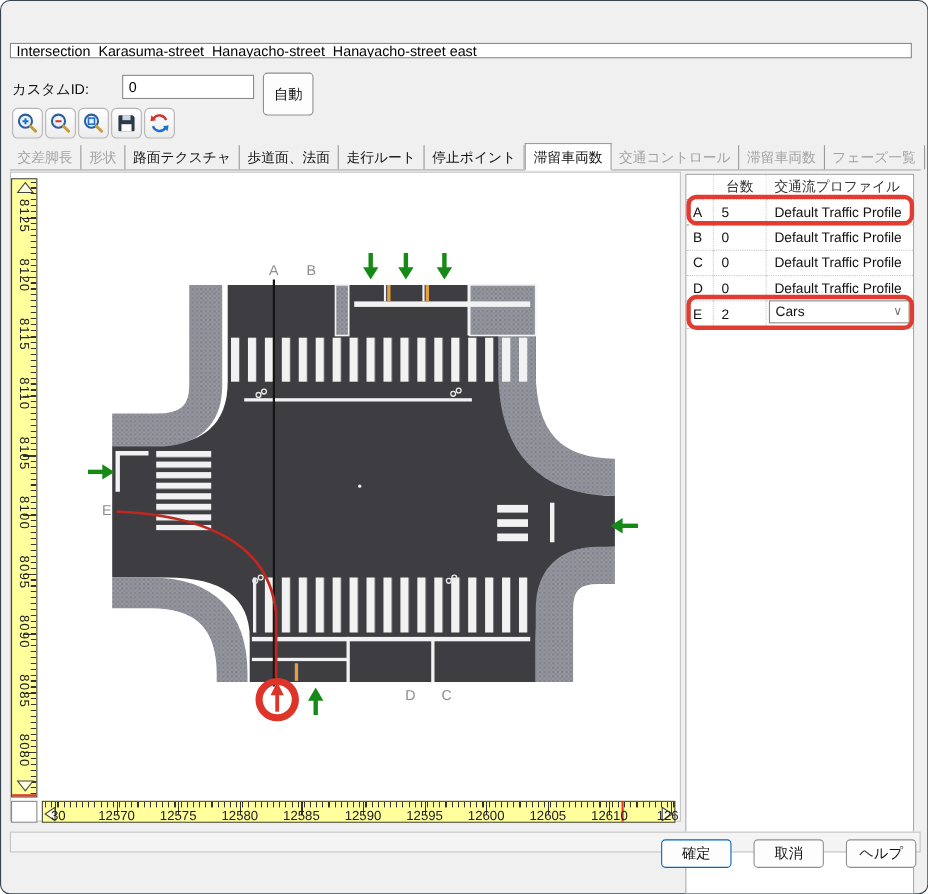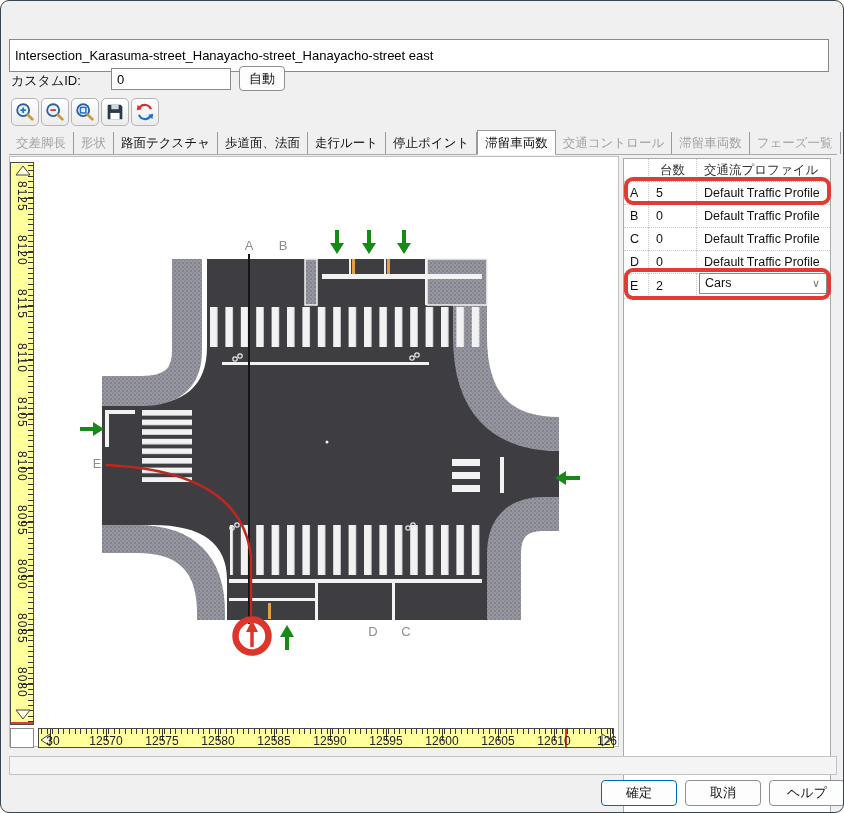--- a/index.html
+++ b/index.html
@@ -9,28 +9,28 @@
   
   .titlebar{position:absolute;left:0;top:0;width:100%;height:30px;background:#4d5b68;
     display:flex;align-items:center;color:#fff;font-size:13px;}
   .titlebar .appicon{margin:0 8px 0 11px;width:18px;height:18px;flex:0 0 auto;}
   .cap-btn{position:absolute;top:0;width:45px;height:30px;display:flex;align-items:center;
     justify-content:center;color:#eee;font-size:13px;}
   .cap-min{right:90px}.cap-max{right:45px}.cap-close{right:0}
   .maxglyph{width:10px;height:10px;border:1px solid #eee;display:inline-block;}
   .minglyph{width:11px;height:1px;background:#eee;display:inline-block;}
   
-  .nameinput{position:absolute;left:8px;top:38px;width:820px;height:33px;border:1px solid #8a8a8a;
+  .nameinput{position:absolute;left:8px;top:38px;width:820px;height:14px;border:1px solid #8a8a8a;
     background:#fff;font-size:13px;padding:0 5px;box-sizing:border-box;font-family:inherit;}
   .cid-label{position:absolute;left:10px;top:71px;font-size:13px;color:#111;}
   .cid-input{position:absolute;left:110px;top:67px;width:120px;height:22px;border:1px solid #8a8a8a;
     background:#fff;font-size:13px;padding:0 5px;box-sizing:border-box;font-family:inherit;}
   .btn{background:#fdfdfd;border:1px solid #8f8f8f;border-radius:4px;font-size:13px;color:#111;
     font-family:inherit;}
-  .auto-btn{position:absolute;left:238px;top:65px;width:46px;height:25px;}
+  .auto-btn{position:absolute;left:238px;top:65px;width:46px;height:39px;}
   
   .toolbar{position:absolute;left:10px;top:97px;height:28px;display:flex;gap:2px;}
   .tool{width:26px;height:26px;border:1px solid #b5b5b5;border-radius:5px;
     background:linear-gradient(#ffffff,#ececec);display:flex;align-items:center;justify-content:center;}
   
   .tabs{position:absolute;left:8px;top:131px;width:828px;height:22px;display:flex;
     align-items:flex-end;border-bottom:1px solid #a9a9a9;font-size:12.5px;}
   .tab{padding:3px 7px 2px 7px;border-right:1px solid #9a9a9a;color:#111;white-space:nowrap;}
   .tab.disabled{color:#a3a3a3;}
   .tab.active{background:#fff;border:1px solid #9a9a9a;border-bottom:1px solid #fff;
@@ -75,21 +75,21 @@
     border:1px solid #8a8a8a;box-sizing:border-box;font-size:12.5px;line-height:19px;
     padding-left:5px;color:#111;}
   .combo .chev{position:absolute;right:6px;top:0;color:#777;font-size:11px;}
   .hibox{position:absolute;border:4px solid #e23b32;border-radius:9px;box-sizing:border-box;
     pointer-events:none;}
   .hiboxA{left:0px;top:18px;width:207px;height:28px;}
   .hiboxE{left:0px;top:109px;width:207px;height:32px;}
   
   .statusbar{position:absolute;left:8px;top:755px;width:828px;height:19px;background:#f4f4f4;
     border:1px solid #c3c3c3;box-sizing:border-box;}
-  .footer-btn{position:absolute;top:779px;width:76px;height:26px;}
+  .footer-btn{position:absolute;top:762px;width:64px;height:26px;}
   .ok-btn{left:600px;border:1.6px solid #0067c0;}
   .cancel-btn{left:684px;}
   .help-btn{left:768px;}
 </style>
 </head>
 <body>
 
 <div class="win">
 
 

